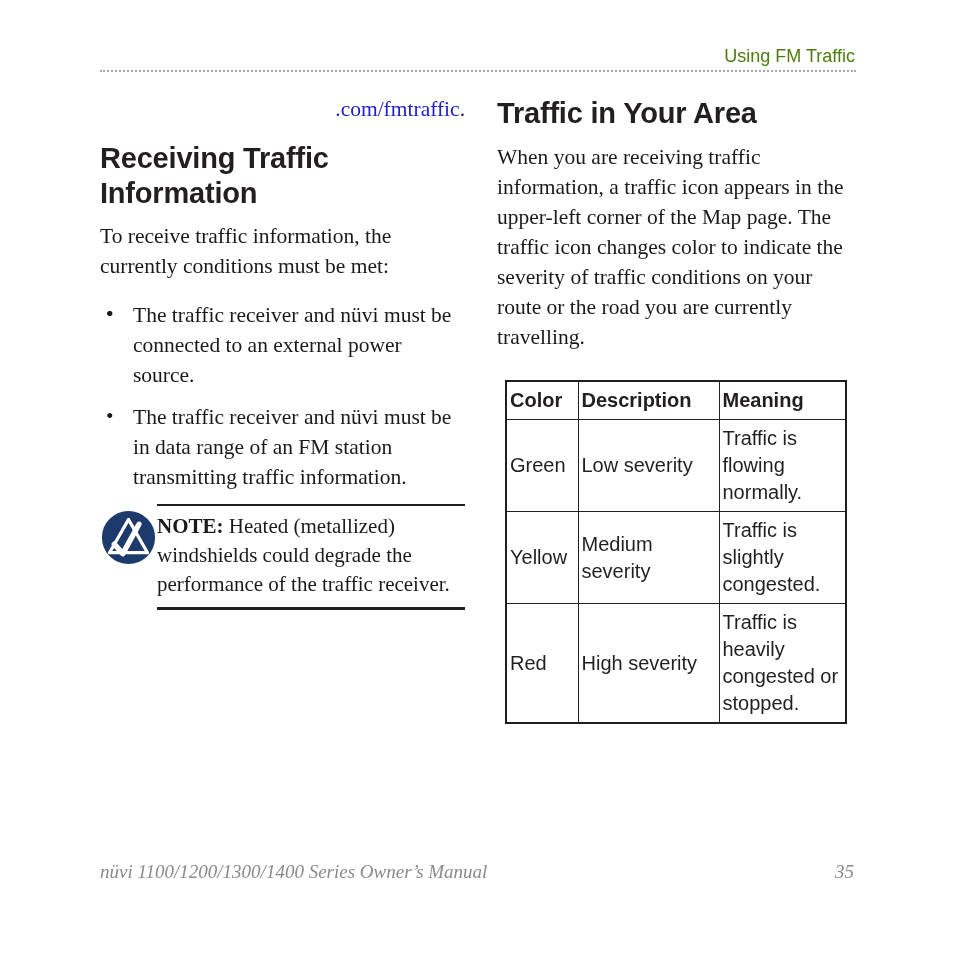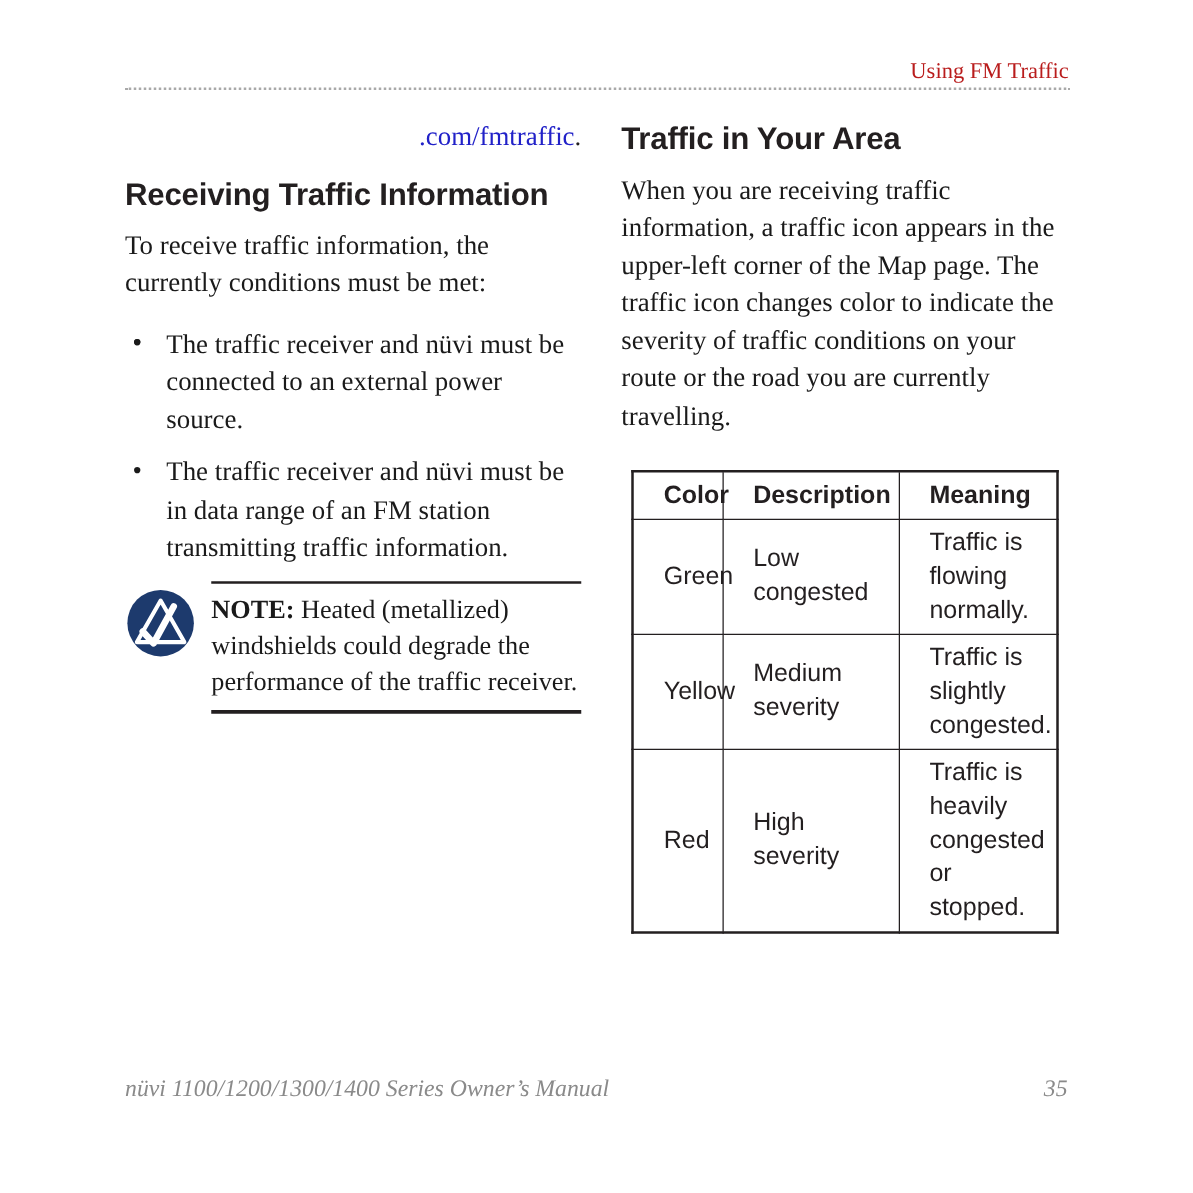--- a/index.html
+++ b/index.html
@@ -7,76 +7,76 @@
   .page {
     position: relative;
     width: 954px; height: 954px;
     background: #ffffff;
     font-family: "Liberation Serif", serif;
     color: #1a1a1a;
     overflow: hidden;
   }
   .page-header {
     position: absolute; top: 46px; right: 99px;
-    font-family: Liberation Serif, serif;
-    font-size: 18px; color: #b91c1c;
+    font-family: Liberation Sans, sans-serif;
+    font-size: 18px; color: #4d7c0f;
   }
   .header-rule {
     position: absolute; top: 70px; left: 100px; width: 756px;
     border-top: 2px dotted #a9a9a9;
   }
   .col-left {
     position: absolute; left: 100px; top: 96px; width: 365px;
   }
   .col-right {
     position: absolute; left: 497px; top: 96px; width: 360px;
   }
   .link-line { font-size: 21.5px; line-height: 1.3; text-align: right; }
   .link { color: #2121c8; }
   .link-period { color: #231f20; }
   h1 {
     font-family: "Liberation Sans", sans-serif;
-    font-weight: bold; font-size: 25px; line-height: 1.2;
+    font-weight: bold; font-size: 29px; line-height: 1.2;
     color: #231f20; letter-spacing: -0.2px;
   }
   .col-left h1 { margin-top: 17px; margin-bottom: 10px; }
   .col-right h1 { margin-bottom: 11px; }
   .body-text { font-size: 21.5px; line-height: 1.4; }
   ul.bullets { list-style: none; margin-top: 19px; }
   ul.bullets li {
     position: relative; padding-left: 33px;
     font-size: 21.5px; line-height: 1.4;
     margin-bottom: 12px;
   }
   ul.bullets li .bullet-glyph {
     position: absolute; left: 6px; top: -1px;
   }
   .note-block {
     display: flex; align-items: flex-start; margin-top: 7px;
   }
   .note-icon-wrap { flex: 0 0 57px; margin-top: 5px; }
   .note-text {
-    flex: 1; margin-left: 12px;
+    flex: 1; margin-left: 0;
     border-top: 2px solid #231f20;
     border-bottom: 3px solid #231f20;
     padding: 6px 0 8px 0;
     font-size: 21px; line-height: 1.38;
   }
   .note-label { font-weight: bold; }
   table.traffic-table {
     margin-top: 28px; margin-left: 8px;
     border-collapse: collapse; table-layout: fixed;
     width: 340px;
     font-family: "Liberation Sans", sans-serif;
     font-size: 20px; color: #231f20;
     border: 2px solid #231f20;
   }
   table.traffic-table th, table.traffic-table td {
     border: 1px solid #231f20;
-    padding: 5px 24px;
+    padding: 5px 3px;
     text-align: left; vertical-align: middle;
     line-height: 1.35;
   }
   table.traffic-table th { font-weight: bold; }
   .col-color { width: 72px; }
   .col-desc { width: 141px; }
   .col-meaning { width: 127px; }
   .footer-left {
     position: absolute; left: 100px; top: 861px;
     font-family: Liberation Serif, serif;
@@ -148,21 +148,21 @@
       <thead>
         <tr>
           <th>Color</th>
           <th>Description</th>
           <th>Meaning</th>
         </tr>
       </thead>
       <tbody>
         <tr>
           <td>Green</td>
-          <td>Low congested</td>
+          <td>Low severity</td>
           <td>Traffic is flowing normally.</td>
         </tr>
         <tr>
           <td>Yellow</td>
           <td>Medium severity</td>
           <td>Traffic is slightly congested.</td>
         </tr>
         <tr>
           <td>Red</td>
           <td>High severity</td>

